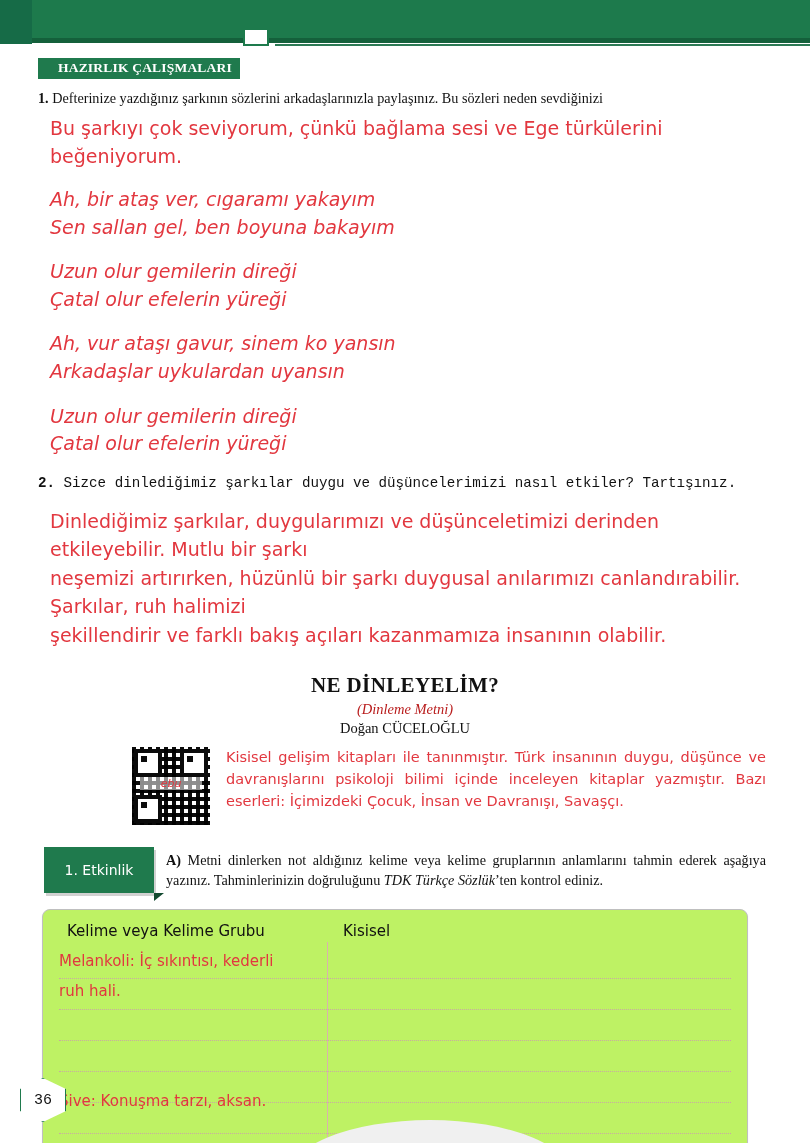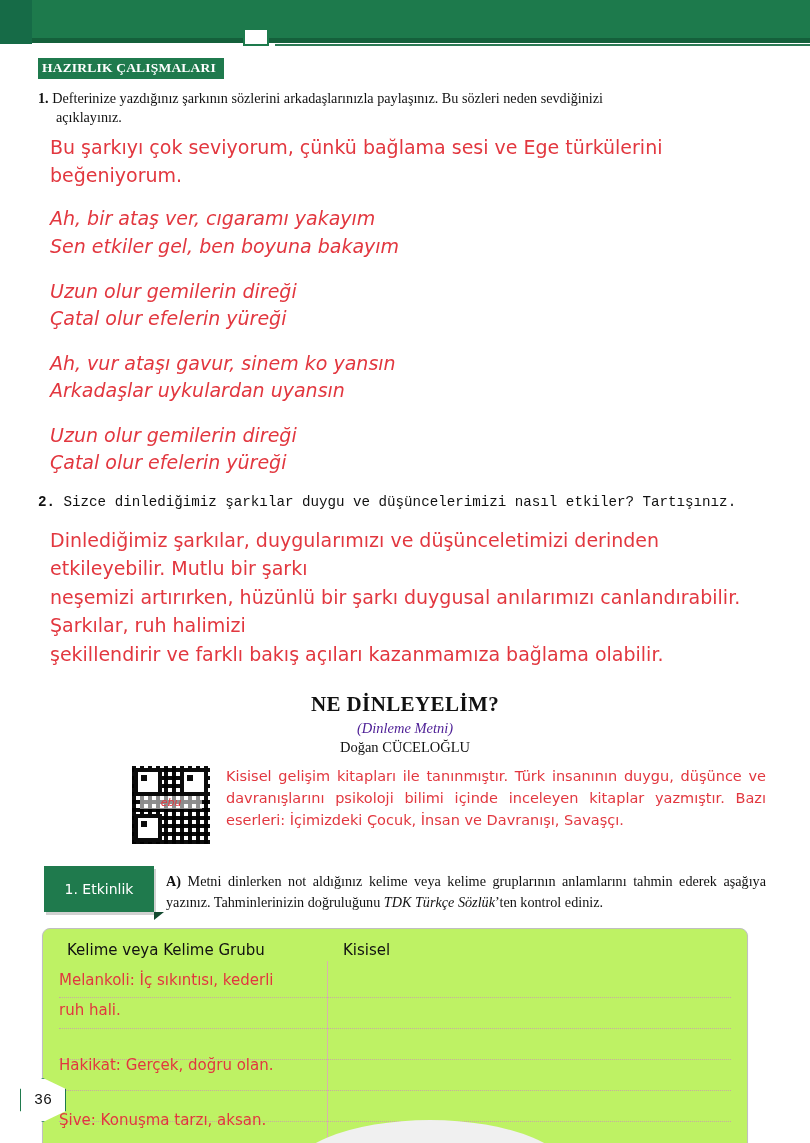--- a/index.html
+++ b/index.html
@@ -69,21 +69,21 @@
 
   .section-title {
     margin: 0 0 6px 38px;
     display: inline-block;
     background: #1f7a4d;
     color: #ffffff;
     font-family: "Liberation Serif", serif;
     font-weight: bold;
     font-size: 13.5px;
     letter-spacing: .2px;
-    padding: 2px 8px 3px 4px;
+    padding: 2px 8px 3px 20px;
   }
 
   .q {
     margin: 4px 38px 0 38px;
     font-size: 14.2px;
     line-height: 1.35;
     text-align: justify;
     color: #111;
   }
   .q b { font-weight: bold; }
@@ -122,21 +122,21 @@
     font-weight: bold;
     font-size: 21px;
     letter-spacing: .4px;
     color: #111;
   }
   .listen-head .t2 {
     font-family: "Liberation Serif", serif;
     font-style: italic;
     font-size: 14.5px;
     margin-top: 3px;
-    color: #4c1d95;
+    color: #b91c1c;
   }
   .listen-head .t3 {
     font-family: "Liberation Serif", serif;
     font-size: 14.5px;
     margin-top: 2px;
     color: #111;
   }
 
   
   .bio-row {
@@ -185,21 +185,21 @@
     font-family: "DejaVu Sans", sans-serif;
     color: #e2373f;
     font-size: 14.5px;
     line-height: 1.5;
     text-align: justify;
   }
 
   
   .activity-row {
     display: flex;
-    align-items: flex-end;
+    align-items: center;
     margin: 22px 44px 0 44px;
   }
   .act-tag {
     position: relative;
     flex: 0 0 110px;
     height: 46px;
     background: #1f7a4d;
     color: #ffffff;
     font-family: "DejaVu Sans", sans-serif;
     font-size: 14px;
@@ -314,31 +314,30 @@
 
 <div class="page">
 
   
   <div class="section-title">HAZIRLIK ÇALIŞMALARI</div>
 
   
   <div class="q">
     <b>1.</b>
     <span>Defterinize yazdığınız şarkının sözlerini arkadaşlarınızla paylaşınız. Bu sözleri neden sevdiğinizi</span>
-    <span class="indent">açıklayınız.</span>
   </div>
 
   
   <div class="hand hand-block">Bu şarkıyı çok seviyorum, çünkü bağlama sesi ve Ege türkülerini beğeniyorum.</div>
 
   
   <div class="hand lyrics">
     <div class="lyric-stanza">
       <div class="lyric-line">Ah, bir ataş ver, cıgaramı yakayım</div>
-      <div class="lyric-line">Sen etkiler gel, ben boyuna bakayım</div>
+      <div class="lyric-line">Sen sallan gel, ben boyuna bakayım</div>
     </div>
     <div class="lyric-stanza">
       <div class="lyric-line">Uzun olur gemilerin direği</div>
       <div class="lyric-line">Çatal olur efelerin yüreği</div>
     </div>
     <div class="lyric-stanza">
       <div class="lyric-line">Ah, vur ataşı gavur, sinem ko yansın</div>
       <div class="lyric-line">Arkadaşlar uykulardan uyansın</div>
     </div>
     <div class="lyric-stanza">
@@ -349,21 +348,21 @@
 
   
   <div class="q" style="margin-top:16px;font-family:Liberation Mono, monospace;">
     <b>2.</b>
     <span>Sizce dinlediğimiz şarkılar duygu ve düşüncelerimizi nasıl etkiler? Tartışınız.</span>
   </div>
 
   <div class="hand answer2">
     <div>Dinlediğimiz şarkılar, duygularımızı ve düşünceletimizi derinden etkileyebilir. Mutlu bir şarkı</div>
     <div>neşemizi artırırken, hüzünlü bir şarkı duygusal anılarımızı canlandırabilir. Şarkılar, ruh halimizi</div>
-    <div>şekillendirir ve farklı bakış açıları kazanmamıza bağlama olabilir.</div>
+    <div>şekillendirir ve farklı bakış açıları kazanmamıza insanının olabilir.</div>
   </div>
 
   
   <div class="listen-head">
     <div class="t1">NE DİNLEYELİM?</div>
     <div class="t2">(Dinleme Metni)</div>
     <div class="t3">Doğan CÜCELOĞLU</div>
   </div>
 
   <div class="bio-row">
@@ -405,21 +404,20 @@
         <div class="drow"></div>
         <div class="drow"></div>
         <div class="drow"></div>
         <div class="drow"></div>
         <div class="drow"></div>
         <div class="drow"></div>
         <div class="drow"></div>
       </div>
       <div class="cell-text" style="top:30px;">Melankoli: İç sıkıntısı, kederli</div>
       <div class="cell-text" style="top:60px;">ruh hali.</div>
-      <div class="cell-text" style="top:115px;">Hakikat: Gerçek, doğru olan.</div>
       <div class="cell-text" style="top:170px;">Şive: Konuşma tarzı, aksan.</div>
     </div>
   </div>
 
 </div>
 
 <div class="footer-arc"></div>
 <div class="page-num">36</div>
 
 </body></html>

